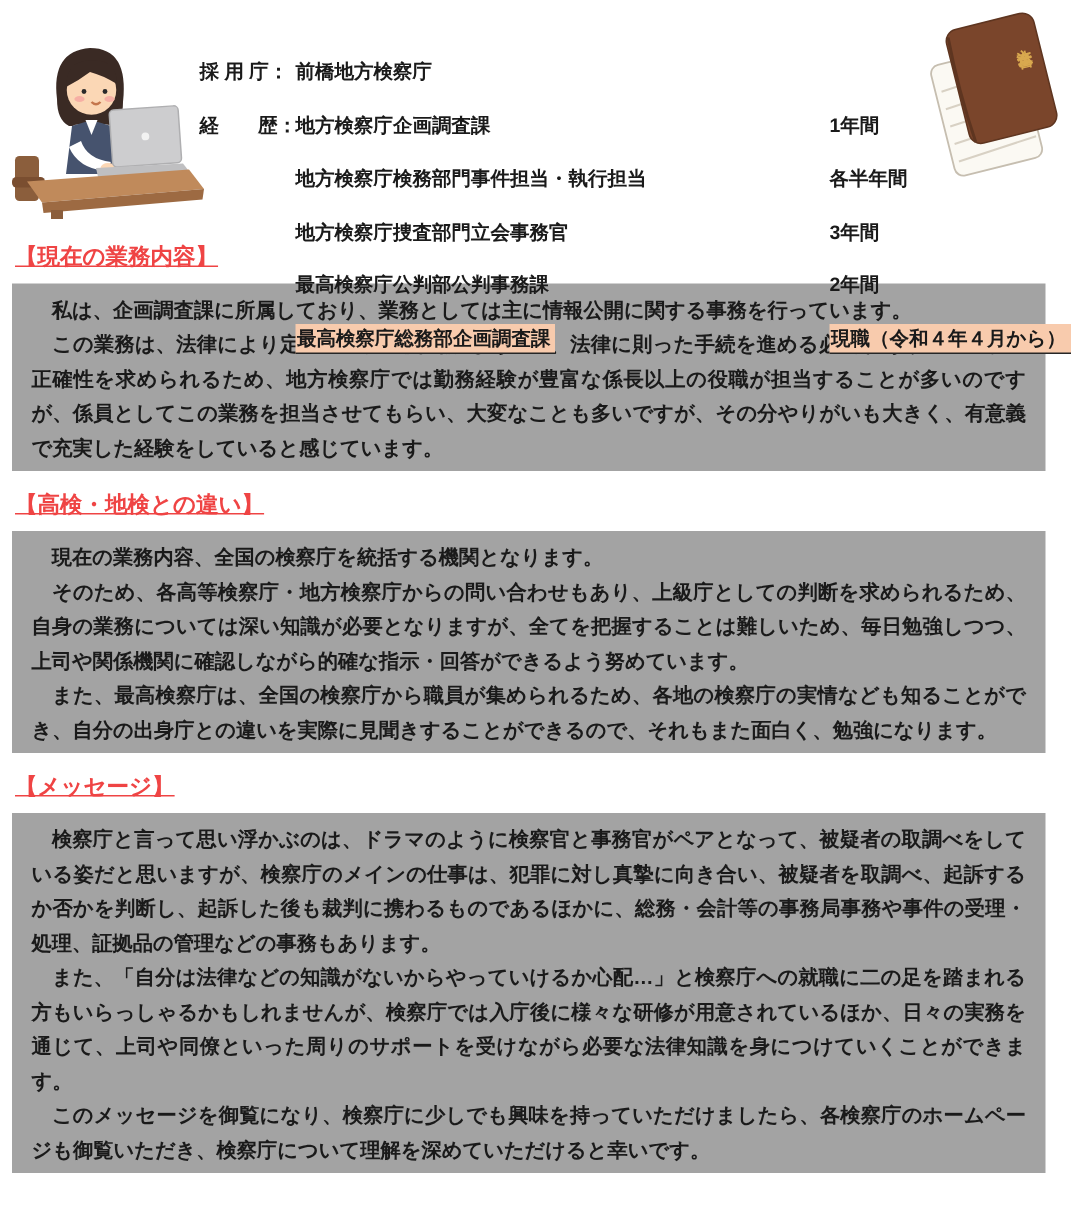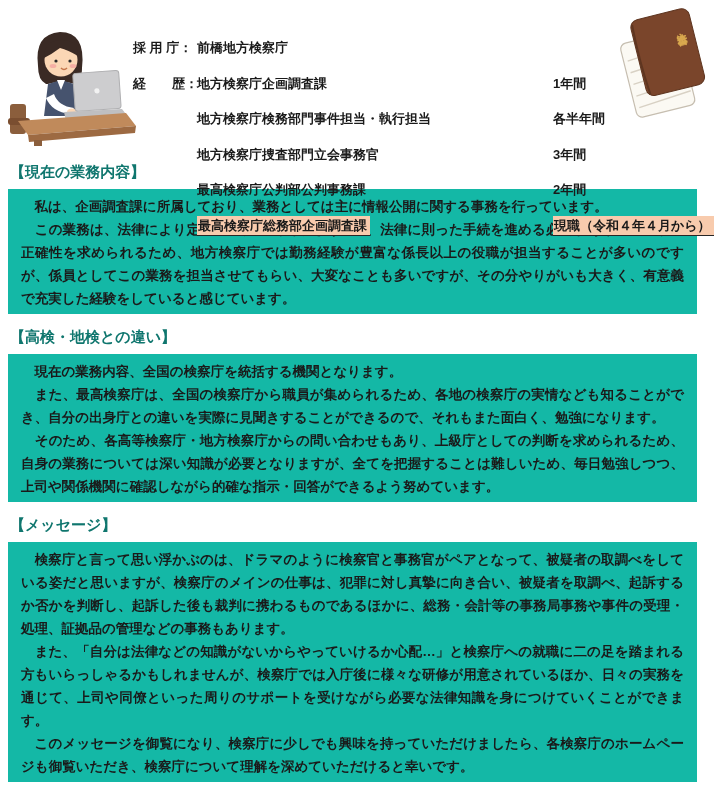--- a/index.html
+++ b/index.html
@@ -38,28 +38,29 @@
     writing-mode:vertical-rl;
     font-size:10px; letter-spacing:1px;
     color:#D9A94F;
     transform:rotate(-14deg);
     transform-origin:top center;
   }
 
   
   .section { margin-left:8px; width:689px; }
   .section-title {
-    color:#0f766e;
+    color:#ef4444;
     font-size:15px;
     line-height:20px;
     margin:4px 0 7px 2px;
+    text-decoration:underline;
   }
   .section-title.gap { margin-top:13px; }
   .section-box {
-    background:#14b8a6;
+    background:#a3a3a3;
     padding:6px 13px 4px 13px;
     font-size:13.5px;
     line-height:23px;
     text-align:justify;
   }
   .section-box p { margin:0; }
 </style>
 </head>
 <body>
 
@@ -152,22 +153,22 @@
   <div class="section-box">
     <p>　私は、企画調査課に所属しており、業務としては主に情報公開に関する事務を行っています。</p>
     <p>　この業務は、法律により定められた時間制限もある中、法律に則った手続を進める必要があり、迅速かつ正確性を求められるため、地方検察庁では勤務経験が豊富な係長以上の役職が担当することが多いのですが、係員としてこの業務を担当させてもらい、大変なことも多いですが、その分やりがいも大きく、有意義で充実した経験をしていると感じています。</p>
   </div>
 </div>
 
 <div class="section">
   <div class="section-title gap">【高検・地検との違い】</div>
   <div class="section-box">
     <p>　現在の業務内容、全国の検察庁を統括する機関となります。</p>
+    <p>　そのため、各高等検察庁・地方検察庁からの問い合わせもあり、上級庁としての判断を求められるため、自身の業務については深い知識が必要となりますが、全てを把握することは難しいため、毎日勉強しつつ、上司や関係機関に確認しながら的確な指示・回答ができるよう努めています。</p>
     <p>　また、最高検察庁は、全国の検察庁から職員が集められるため、各地の検察庁の実情なども知ることができ、自分の出身庁との違いを実際に見聞きすることができるので、それもまた面白く、勉強になります。</p>
-    <p>　そのため、各高等検察庁・地方検察庁からの問い合わせもあり、上級庁としての判断を求められるため、自身の業務については深い知識が必要となりますが、全てを把握することは難しいため、毎日勉強しつつ、上司や関係機関に確認しながら的確な指示・回答ができるよう努めています。</p>
   </div>
 </div>
 
 <div class="section">
   <div class="section-title gap">【メッセージ】</div>
   <div class="section-box">
     <p>　検察庁と言って思い浮かぶのは、ドラマのように検察官と事務官がペアとなって、被疑者の取調べをしている姿だと思いますが、検察庁のメインの仕事は、犯罪に対し真摯に向き合い、被疑者を取調べ、起訴するか否かを判断し、起訴した後も裁判に携わるものであるほかに、総務・会計等の事務局事務や事件の受理・処理、証拠品の管理などの事務もあります。</p>
     <p>　また、「自分は法律などの知識がないからやっていけるか心配…」と検察庁への就職に二の足を踏まれる方もいらっしゃるかもしれませんが、検察庁では入庁後に様々な研修が用意されているほか、日々の実務を通じて、上司や同僚といった周りのサポートを受けながら必要な法律知識を身につけていくことができます。</p>
     <p>　このメッセージを御覧になり、検察庁に少しでも興味を持っていただけましたら、各検察庁のホームページも御覧いただき、検察庁について理解を深めていただけると幸いです。</p>
   </div>

